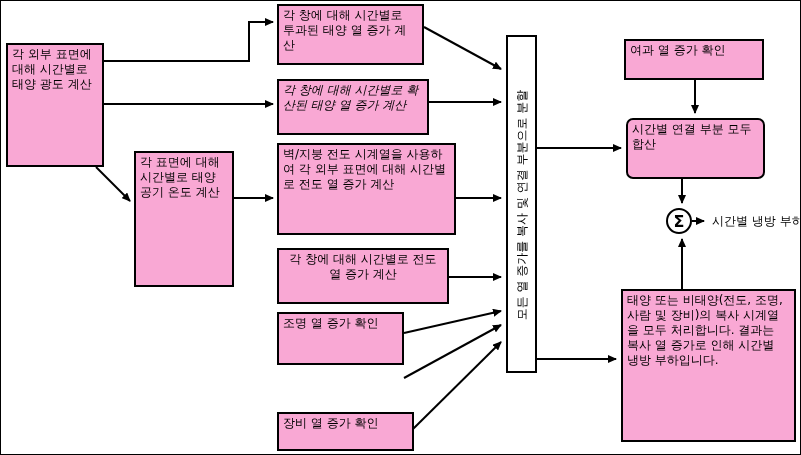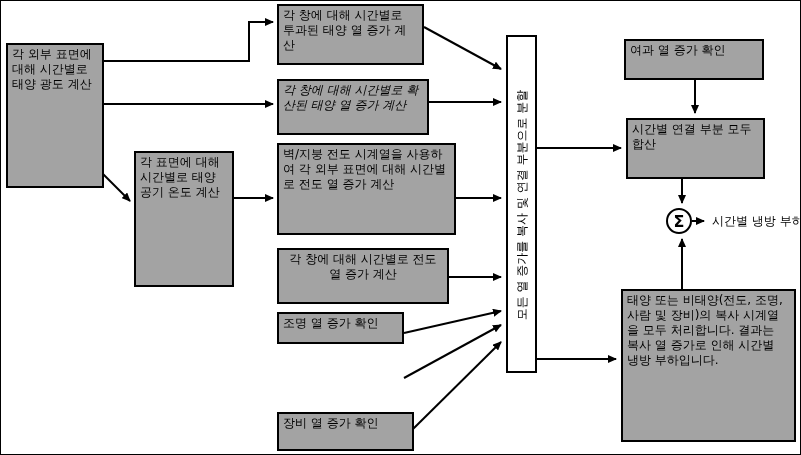--- a/index.html
+++ b/index.html
@@ -2,51 +2,51 @@
 <html><head>
 <meta charset="utf-8">
 <style>
   html,body{margin:0;padding:0;background:#fff;}
   #canvas{
     position:relative;width:801px;height:455px;background:#ffffff;
     border:1px solid #000;box-sizing:border-box;overflow:hidden;
     font-family:"DejaVu Sans","Liberation Sans",sans-serif;color:#000;
   }
   .box{
-    position:absolute;border:2px solid #000;background:#a3a3a3;
+    position:absolute;border:2px solid #000;background:#f9a8d4;
     font-size:12px;line-height:15px;padding:2px 4px;box-sizing:border-box;
     letter-spacing:0;
   }
   .tallbox{position:absolute;border:2px solid #000;background:#fff;box-sizing:border-box;}
   .vtext{
     position:absolute;width:320px;height:16px;left:-146px;top:160px;
     transform:rotate(-90deg);font-size:12px;line-height:16px;
     text-align:center;white-space:nowrap;
   }
   #arrows{position:absolute;left:0;top:0;width:801px;height:455px;pointer-events:none;}
   .sigma{
     position:absolute;left:665px;top:207px;width:26px;height:26px;
     border:2px solid #000;border-radius:50%;background:#fff;box-sizing:border-box;
     display:flex;align-items:center;justify-content:center;
     font-size:16px;font-weight:bold;
   }
   .floatlabel{position:absolute;font-size:12px;line-height:15px;white-space:nowrap;}
   
-  #n-solar{left:5px;top:42px;width:98px;height:145px;}
+  #n-solar{left:5px;top:42px;width:98px;height:124px;}
   #n-trans{left:276px;top:3px;width:147px;height:61px;}
   #n-diff{left:276px;top:78px;width:152px;height:56px;font-style:italic;}
   #n-solair{left:133px;top:150px;width:100px;height:136px;}
   #n-wallroof{left:276px;top:142px;width:179px;height:92px;}
   #n-wincond{left:276px;top:247px;width:172px;height:56px;text-align:center;}
-  #n-light{left:276px;top:311px;width:127px;height:32px;}
+  #n-light{left:276px;top:311px;width:127px;height:53px;}
   #n-occ{left:276px;top:364px;width:127px;height:40px;}
   #n-equip{left:276px;top:411px;width:137px;height:39px;}
   #n-split{left:505px;top:34px;width:31px;height:338px;}
   #n-infil{left:623px;top:38px;width:140px;height:41px;}
-  #n-sum{left:625px;top:117px;width:139px;height:61px;}
+  #n-sum{left:625px;top:117px;width:139px;height:61px;border-radius:7px;}
   #n-radiant{left:620px;top:288px;width:175px;height:153px;}
   #n-loadlabel{left:711px;top:213px;}
 </style>
 </head>
 <body>
 
 <div id="canvas">
 
   <svg id="arrows" width="801" height="455" viewBox="0 0 801 455">
     <defs>

